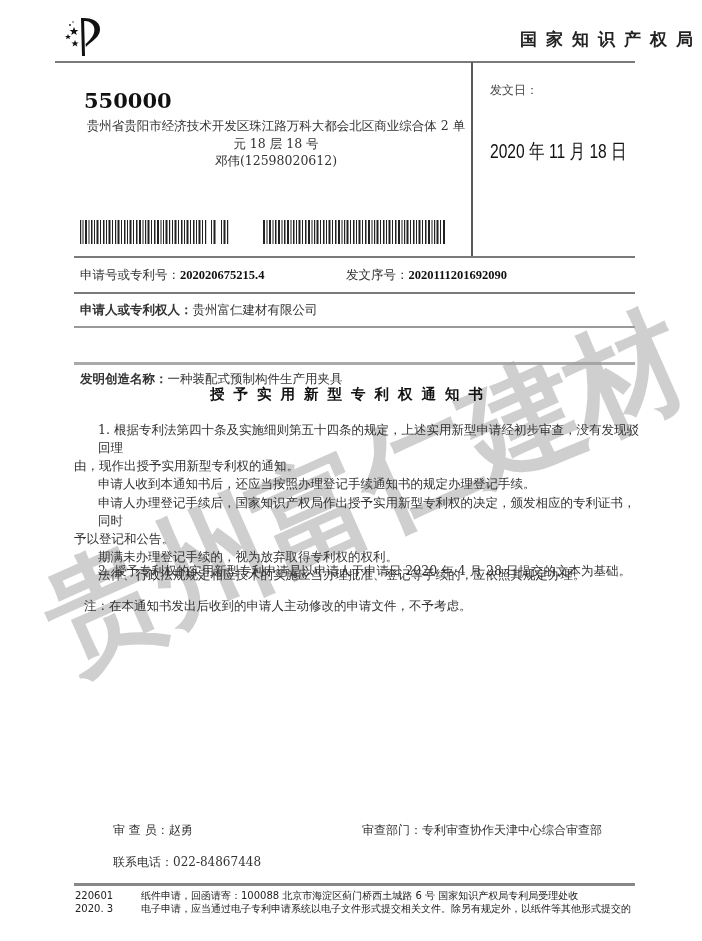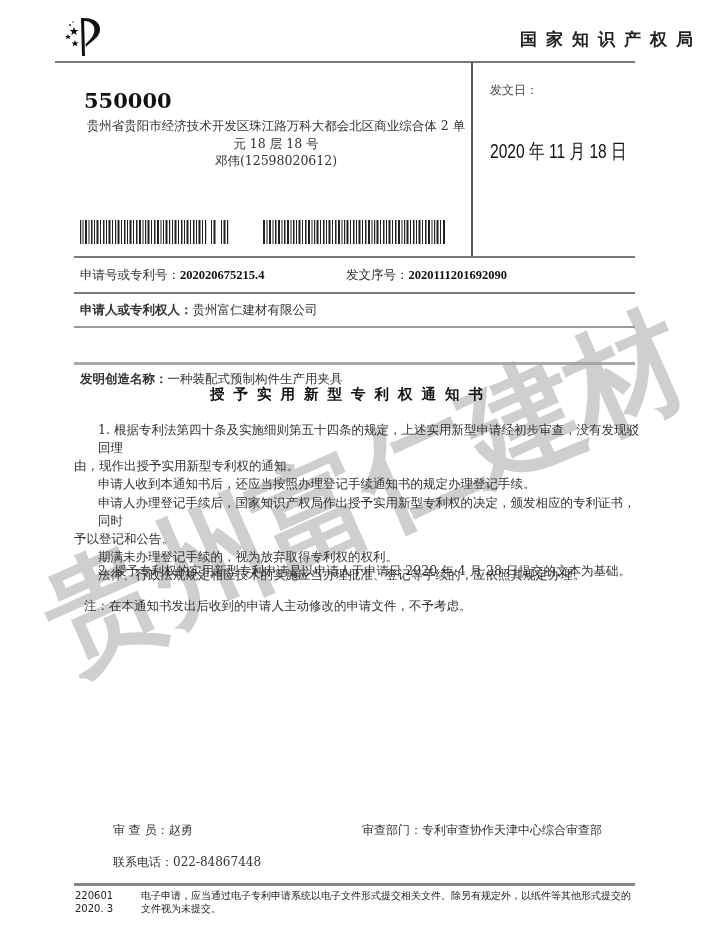--- a/index.html
+++ b/index.html
@@ -238,15 +238,15 @@
 <div class="abs sig" style="left:113px; top:854px;">
   <span>联系电话：</span><span>022-84867448</span>
 </div>
 
 <div class="hline" style="left:74px; top:883px; width:561px; height:3px; background:#888;"></div>
 <div class="abs foot" style="left:75px; top:889px;">
   <div>220601</div>
   <div>2020. 3</div>
 </div>
 <div class="abs foot" style="left:141px; top:889px; width:560px;">
+  <div>纸件申请，回函请寄：100088  北京市海淀区蓟门桥西土城路 6 号   国家知识产权局专利局受理处收</div>
   <div>电子申请，应当通过电子专利申请系统以电子文件形式提交相关文件。除另有规定外，以纸件等其他形式提交的</div>
-  <div>文件视为未提交。</div>
 </div>
 
 </body></html>

